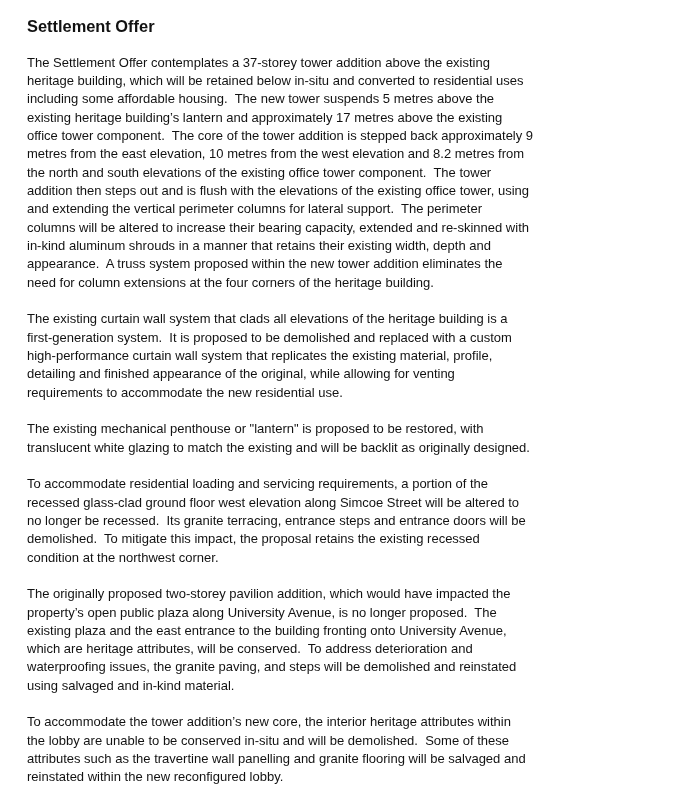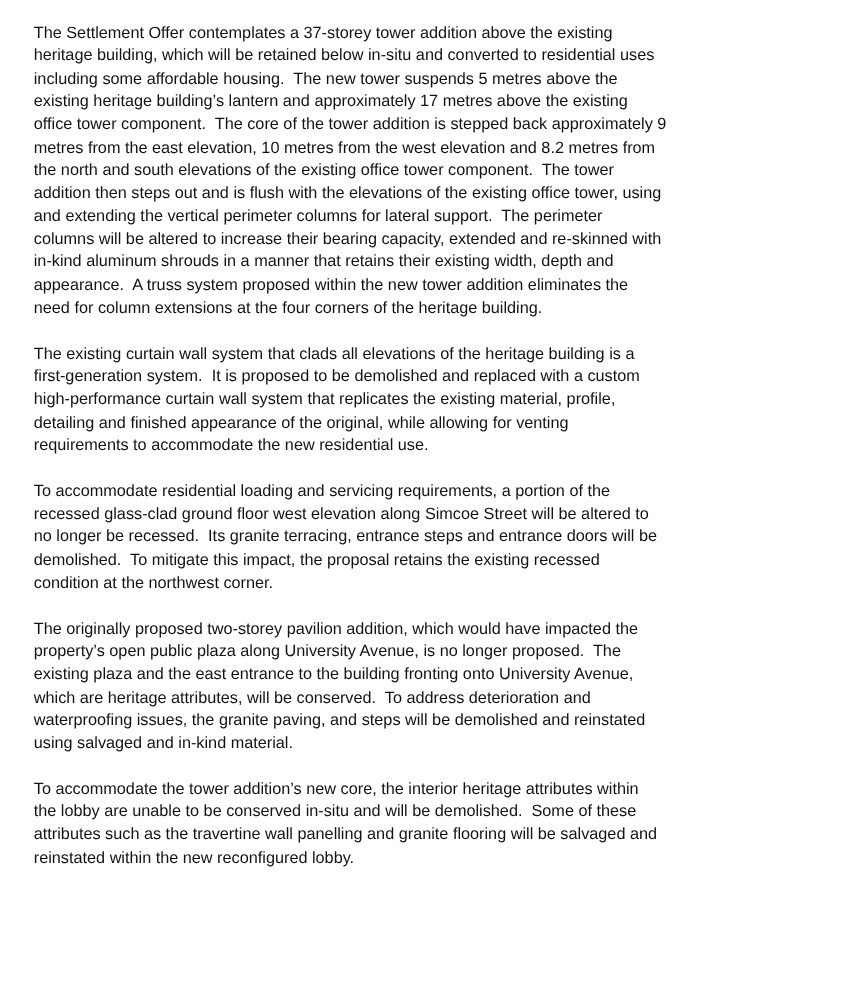--- a/index.html
+++ b/index.html
@@ -35,20 +35,21 @@
     font-weight: 400;
     margin: 0 0 18.33px 0;
     white-space: pre;
     letter-spacing: 0;
   }
 </style>
 </head>
 <body>
 
 <div class="page">
+  <h1 class="doc-title">Settlement Offer</h1>
 
   <p class="para">The Settlement Offer contemplates a 37-storey tower addition above the existing
 heritage building, which will be retained below in-situ and converted to residential uses
 including some affordable housing.  The new tower suspends 5 metres above the
 existing heritage building’s lantern and approximately 17 metres above the existing
 office tower component.  The core of the tower addition is stepped back approximately 9
 metres from the east elevation, 10 metres from the west elevation and 8.2 metres from
 the north and south elevations of the existing office tower component.  The tower
 addition then steps out and is flush with the elevations of the existing office tower, using
 and extending the vertical perimeter columns for lateral support.  The perimeter
@@ -56,20 +57,22 @@
 in-kind aluminum shrouds in a manner that retains their existing width, depth and
 appearance.  A truss system proposed within the new tower addition eliminates the
 need for column extensions at the four corners of the heritage building.</p>
 
   <p class="para">The existing curtain wall system that clads all elevations of the heritage building is a
 first-generation system.  It is proposed to be demolished and replaced with a custom
 high-performance curtain wall system that replicates the existing material, profile,
 detailing and finished appearance of the original, while allowing for venting
 requirements to accommodate the new residential use.</p>
 
+  <p class="para">The existing mechanical penthouse or "lantern" is proposed to be restored, with
+translucent white glazing to match the existing and will be backlit as originally designed.</p>
 
   <p class="para">To accommodate residential loading and servicing requirements, a portion of the
 recessed glass-clad ground floor west elevation along Simcoe Street will be altered to
 no longer be recessed.  Its granite terracing, entrance steps and entrance doors will be
 demolished.  To mitigate this impact, the proposal retains the existing recessed
 condition at the northwest corner.</p>
 
   <p class="para">The originally proposed two-storey pavilion addition, which would have impacted the
 property’s open public plaza along University Avenue, is no longer proposed.  The
 existing plaza and the east entrance to the building fronting onto University Avenue,

